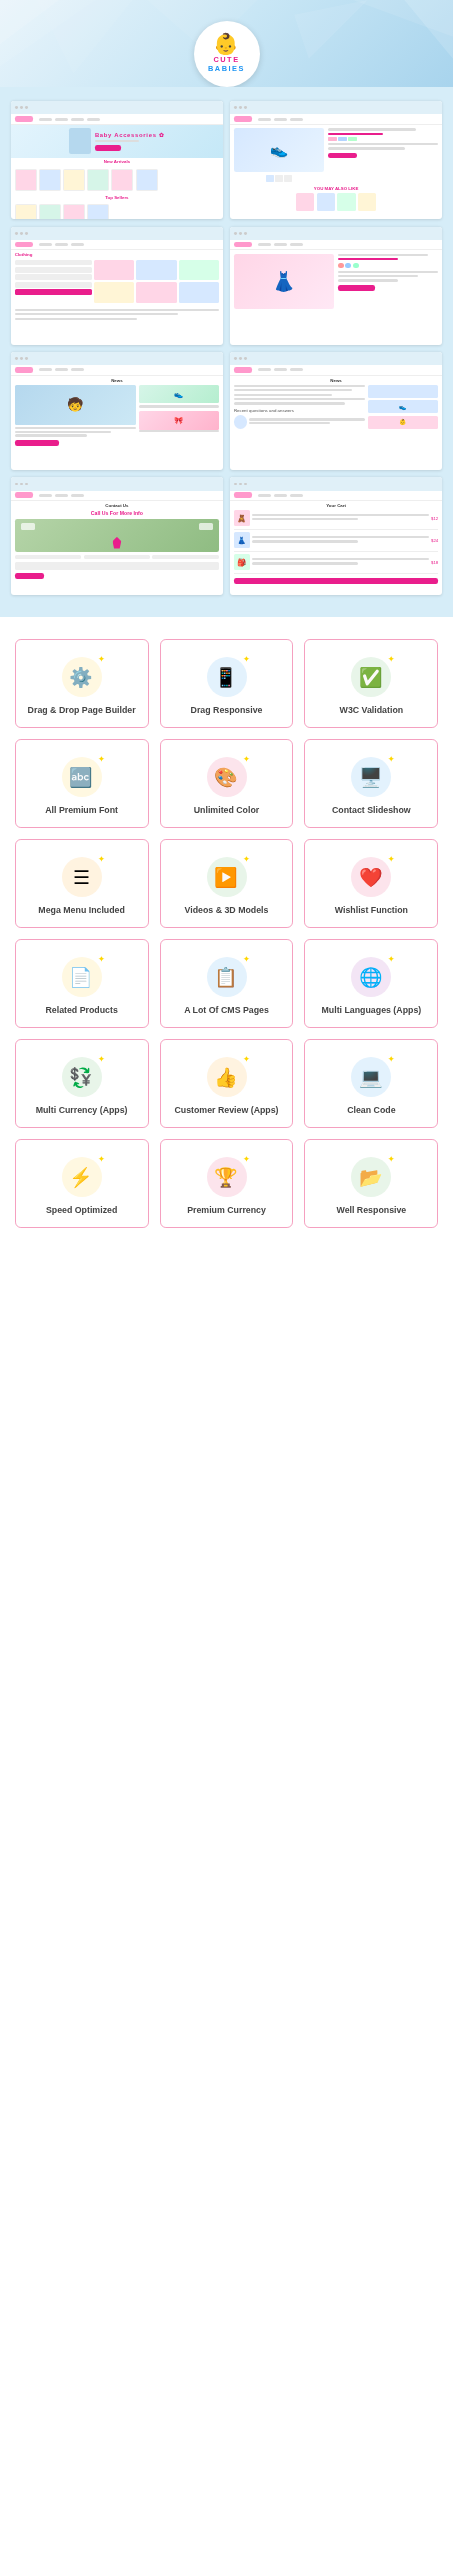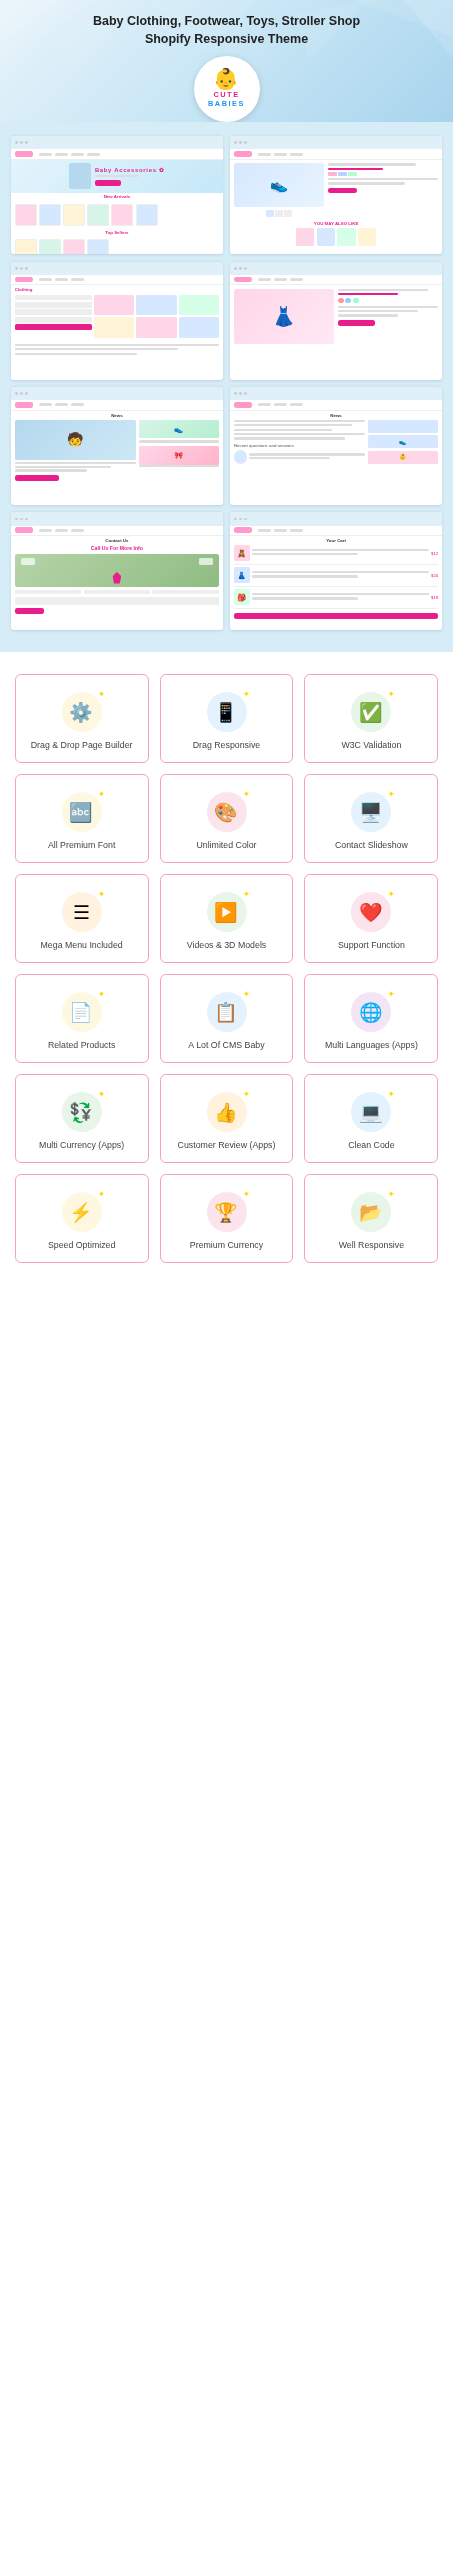--- a/index.html
+++ b/index.html
@@ -251,42 +251,38 @@
     .feature-star {
       position: absolute;
       top: -1.5px;
       right: -1.5px;
       font-size: 8.8px;
       color: #FFD700;
     }
     .feature-label {
       font-size: 8.8px;
       color: #444;
-      font-weight: 400;
+      font-weight: 700;
       text-align: right;
       line-height: 1.3;
     }
   </style>
 </head>
 <body>
 
 <div class="header">
   <svg class="header-bg-triangles" viewBox="0 0 616 130" preserveAspectRatio="none">
     <polygon points="550,0 616,0 616,80" fill="rgba(255,255,255,0.15)"></polygon>
     <polygon points="480,0 616,0 616,50" fill="rgba(255,255,255,0.1)"></polygon>
     <polygon points="0,0 80,0 0,60" fill="rgba(255,255,255,0.12)"></polygon>
     <polygon points="0,0 130,0 0,90" fill="rgba(255,255,255,0.08)"></polygon>
     <polygon points="200,0 350,0 280,70" fill="rgba(255,255,255,0.07)"></polygon>
     <polygon points="400,20 500,0 420,80" fill="rgba(255,255,255,0.09)"></polygon>
     <polygon points="50,0 180,0 100,100" fill="rgba(255,255,255,0.06)"></polygon>
   </svg>
-  <h1>
-    <span>Baby Clothing, Footwear, Toys, Stroller Shop</span><br>
-    <span>Shopify Responsive Theme</span>
-  </h1>
   <div class="logo-container">
     <div class="logo-box">
       <span class="logo-icon">👶</span>
       <span class="logo-text-cute">CUTE</span>
       <span class="logo-text-babies">BABIES</span>
     </div>
   </div>
 </div>
 
 <div class="screenshots-section">
@@ -683,39 +679,39 @@
     </div>
     <div class="feature-label">Videos &amp; 3D Models</div>
   </div>
       <div class="feature-card">
     <div class="feature-icon-wrap">
       <div class="feature-icon-bg icon-pink">
         <span style="font-size:19px;">❤️</span>
       </div>
       <span class="feature-star">✦</span>
     </div>
-    <div class="feature-label">Support Function</div>
+    <div class="feature-label">Wishlist Function</div>
   </div>
       <div class="feature-card">
     <div class="feature-icon-wrap">
       <div class="feature-icon-bg icon-yellow">
         <span style="font-size:19px;">📄</span>
       </div>
       <span class="feature-star">✦</span>
     </div>
     <div class="feature-label">Related Products</div>
   </div>
       <div class="feature-card">
     <div class="feature-icon-wrap">
       <div class="feature-icon-bg icon-blue">
         <span style="font-size:19px;">📋</span>
       </div>
       <span class="feature-star">✦</span>
     </div>
-    <div class="feature-label">A Lot Of CMS Baby</div>
+    <div class="feature-label">A Lot Of CMS Pages</div>
   </div>
       <div class="feature-card">
     <div class="feature-icon-wrap">
       <div class="feature-icon-bg icon-purple">
         <span style="font-size:19px;">🌐</span>
       </div>
       <span class="feature-star">✦</span>
     </div>
     <div class="feature-label">Multi Languages (Apps)</div>
   </div>

